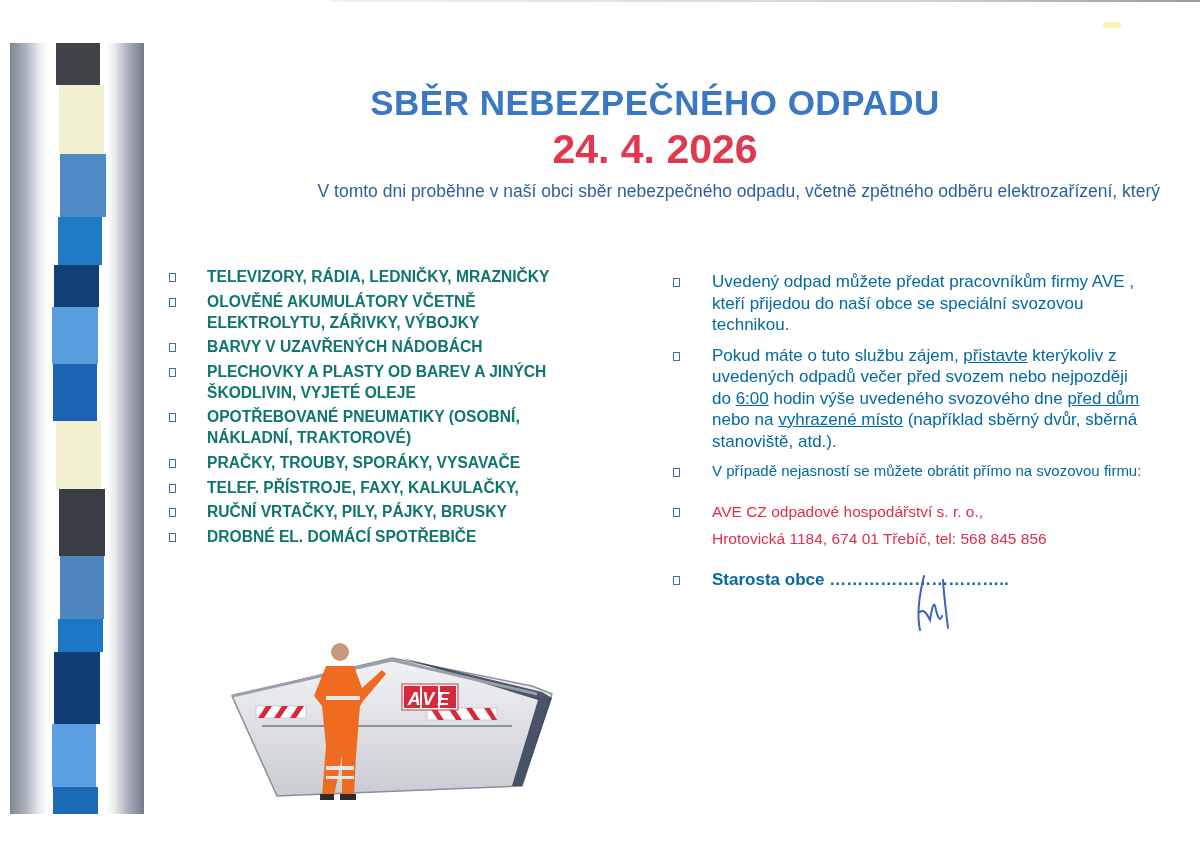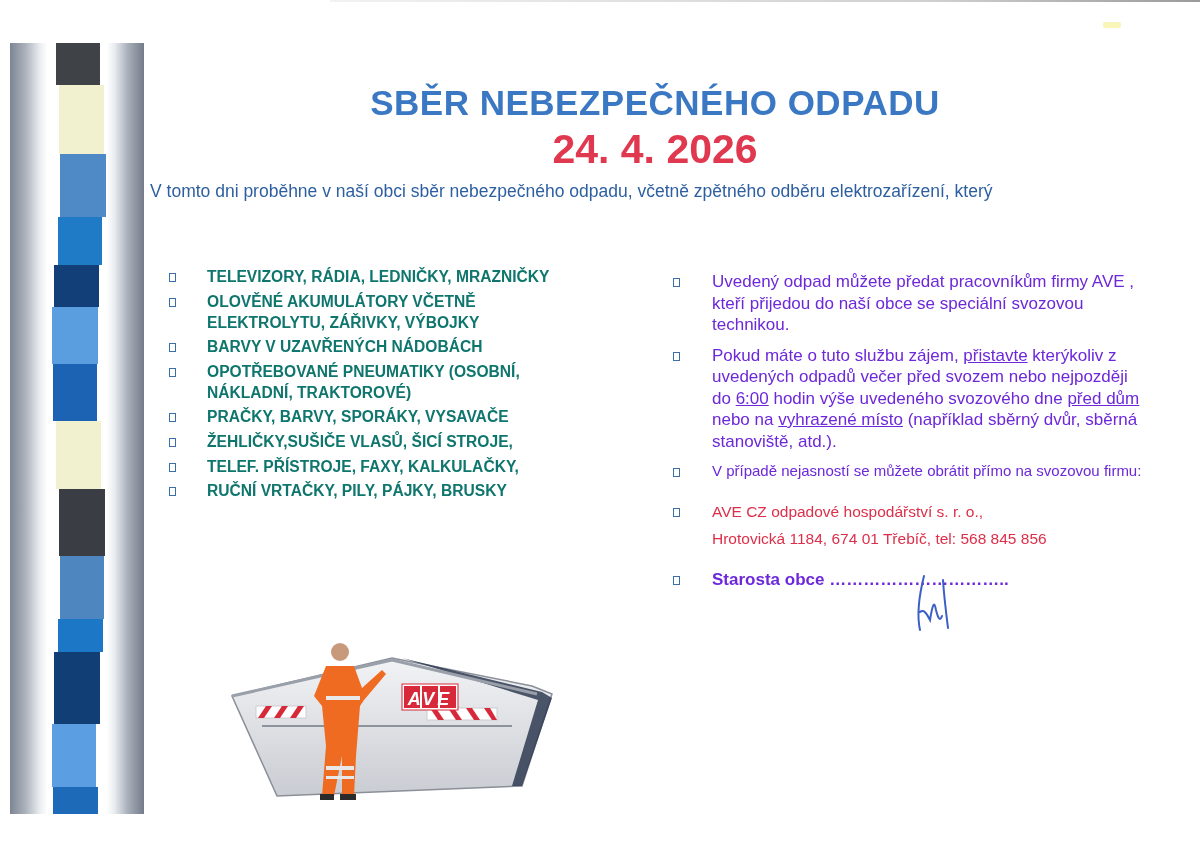--- a/index.html
+++ b/index.html
@@ -21,42 +21,42 @@
     text-align: center; font-weight: bold; font-size: 35px;
     color: #3b78c4; letter-spacing: 0.5px;
   }
   .date {
     position: absolute; left: 0; width: 1310px; top: 126px;
     text-align: center; font-weight: bold; font-size: 41px;
     color: #e0384f;
   }
   .intro {
     position: absolute; left: 150px; width: 1010px; top: 180px;
-    text-align: left; font-size: 17.5px; line-height: 22px; color: #2d5fa0;
+    text-align: right; font-size: 17.5px; line-height: 22px; color: #2d5fa0;
   }
   .left-list {
     position: absolute; left: 168px; top: 266px; width: 440px;
     margin: 0; padding: 0; list-style: none;
   }
   .left-list li {
     position: relative; padding-left: 39px;
     font-weight: bold; font-size: 15.6px; line-height: 21px; color: #0f766e;
     margin-bottom: 3.6px;
   }
   .bullet {
     position: absolute; left: 1px; top: 7px; width: 5px; height: 7px;
     border: 1px solid #3b6fa8; box-sizing: content-box;
   }
   .right-list {
     position: absolute; left: 672px; top: 271px; width: 470px;
     margin: 0; padding: 0; list-style: none;
   }
   .right-list li {
     position: relative; padding-left: 40px;
-    font-size: 17px; line-height: 21.5px; color: #6d28d9;
+    font-size: 17px; line-height: 21.5px; color: #0369a1;
     margin-bottom: 9px;
   }
   .right-list li .bullet { top: 7px; }
   .right-list li.small { font-size: 15px; line-height: 19px; margin-bottom: 18px; }
   .right-list li.company { color: #dd2f4a; font-size: 15.5px; line-height: 27px; margin-bottom: 17px; }
   .right-list li.signature { font-weight: bold; font-size: 17px; }
   .u { text-decoration: underline; font-weight: normal; }
   .sig-scribble {
     position: absolute; left: 910px; top: 572px; width: 50px; height: 62px;
   }
@@ -99,26 +99,28 @@
 <div class="date">24. 4. 2026</div>
 
 <div class="intro">
   <div>V tomto dni proběhne v naší obci sběr nebezpečného odpadu, včetně zpětného odběru elektrozařízení, který</div>
 </div>
 
 <ul class="left-list">
   <li><span class="bullet"></span><span>TELEVIZORY, RÁDIA, LEDNIČKY, MRAZNIČKY</span></li>
   <li><span class="bullet"></span><span>OLOVĚNÉ AKUMULÁTORY VČETNĚ</span><br><span>ELEKTROLYTU, ZÁŘIVKY, VÝBOJKY</span></li>
   <li><span class="bullet"></span><span>BARVY V UZAVŘENÝCH NÁDOBÁCH</span></li>
+  <li><span class="bullet"></span><span>PLECHOVKY A PLASTY OD BAREV A JINÝCH</span><br><span>ŠKODLIVIN, VYJETÉ OLEJE</span></li>
   <li><span class="bullet"></span><span>OPOTŘEBOVANÉ PNEUMATIKY (OSOBNÍ,</span><br><span>NÁKLADNÍ, TRAKTOROVÉ)</span></li>
-  <li><span class="bullet"></span><span>PRAČKY, BARVY, SPORÁKY, VYSAVAČE</span></li>
-  <li><span class="bullet"></span><span>ŽEHLIČKY,SUŠIČE VLASŮ, ŠICÍ STROJE,</span></li>
+  <li><span class="bullet"></span><span>PRAČKY, TROUBY, SPORÁKY, VYSAVAČE</span></li>
+  <li><span class="bullet"></span></li>
   <li><span class="bullet"></span></li>
   <li><span class="bullet"></span><span>TELEF. PŘÍSTROJE, FAXY, KALKULAČKY,</span></li>
   <li><span class="bullet"></span><span>RUČNÍ VRTAČKY, PILY, PÁJKY, BRUSKY</span></li>
+  <li><span class="bullet"></span><span>DROBNÉ EL. DOMÁCÍ SPOTŘEBIČE</span></li>
 </ul>
 
 <ul class="right-list">
   <li><span class="bullet"></span><span>Uvedený odpad můžete předat pracovníkům firmy AVE , kteří přijedou do naší obce se speciální svozovou technikou.</span></li>
   <li><span class="bullet"></span><span>Pokud máte o tuto službu zájem, </span><span class="u">přistavte</span><span> kterýkoliv z uvedených odpadů večer před svozem nebo nejpozději do </span><span class="u">6:00</span><span> hodin výše uvedeného svozového dne </span><span class="u">před dům </span><span>nebo na </span><span class="u">vyhrazené místo</span><span> (například sběrný dvůr, sběrná stanoviště, atd.).</span></li>
   <li class="small"><span class="bullet"></span><span>V případě nejasností se můžete obrátit přímo na svozovou firmu:</span></li>
   <li class="company"><span class="bullet" style="top:10px"></span><span>AVE CZ odpadové hospodářství s. r. o.,</span><br><span>Hrotovická 1184, 674 01 Třebíč, tel: 568 845 856</span></li>
   <li class="signature"><span class="bullet"></span><span>Starosta obce </span><span>…………………………..</span></li>
 </ul>
 

